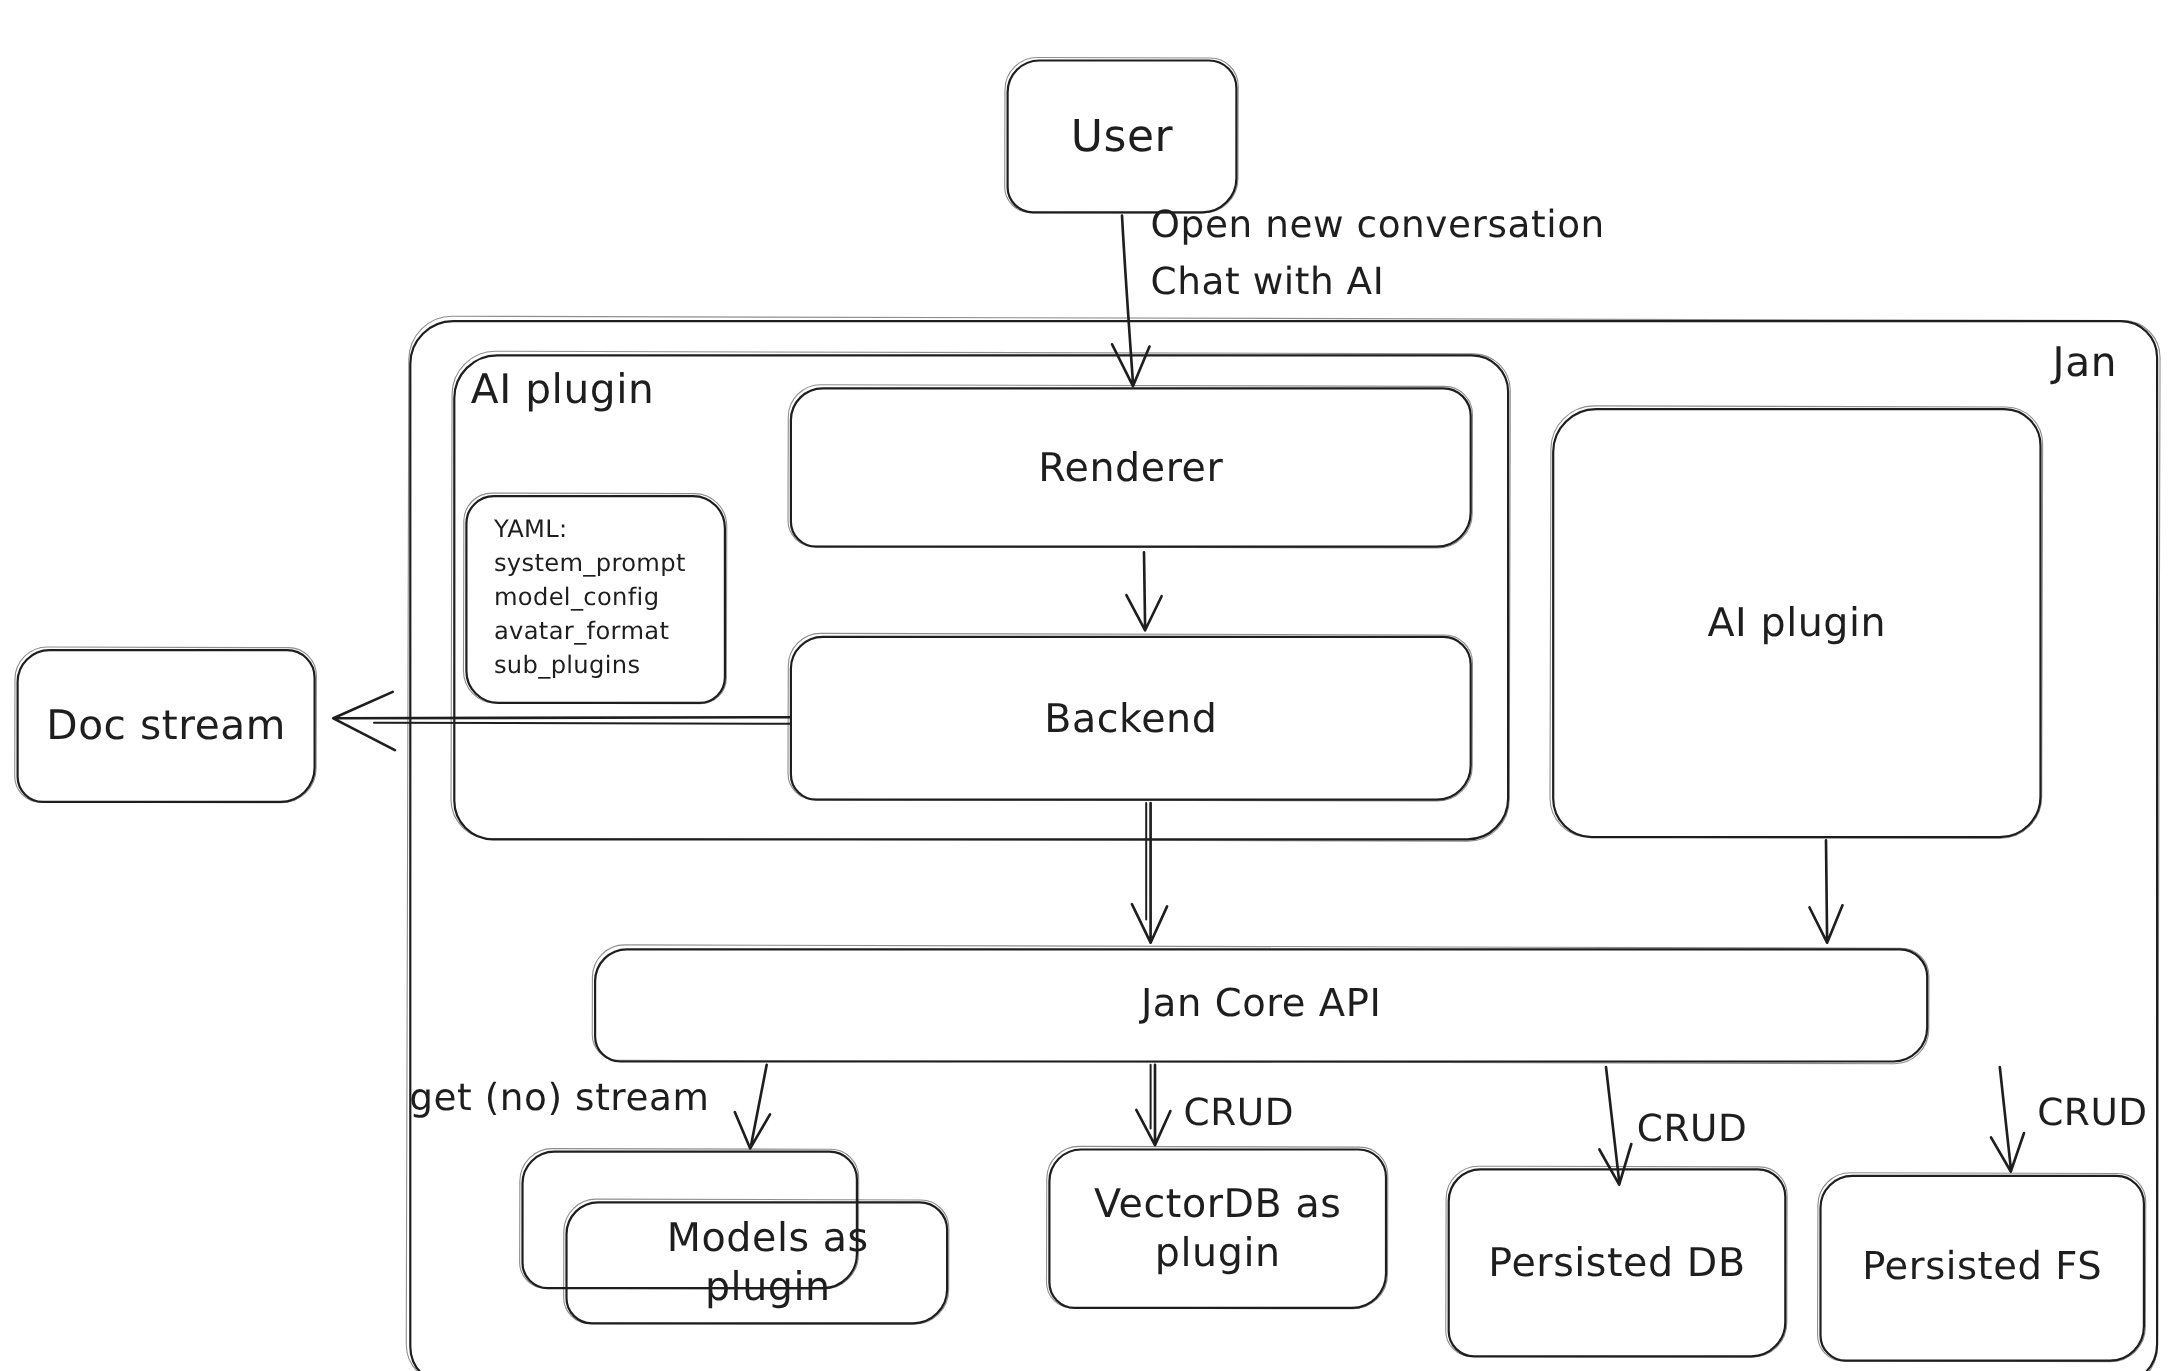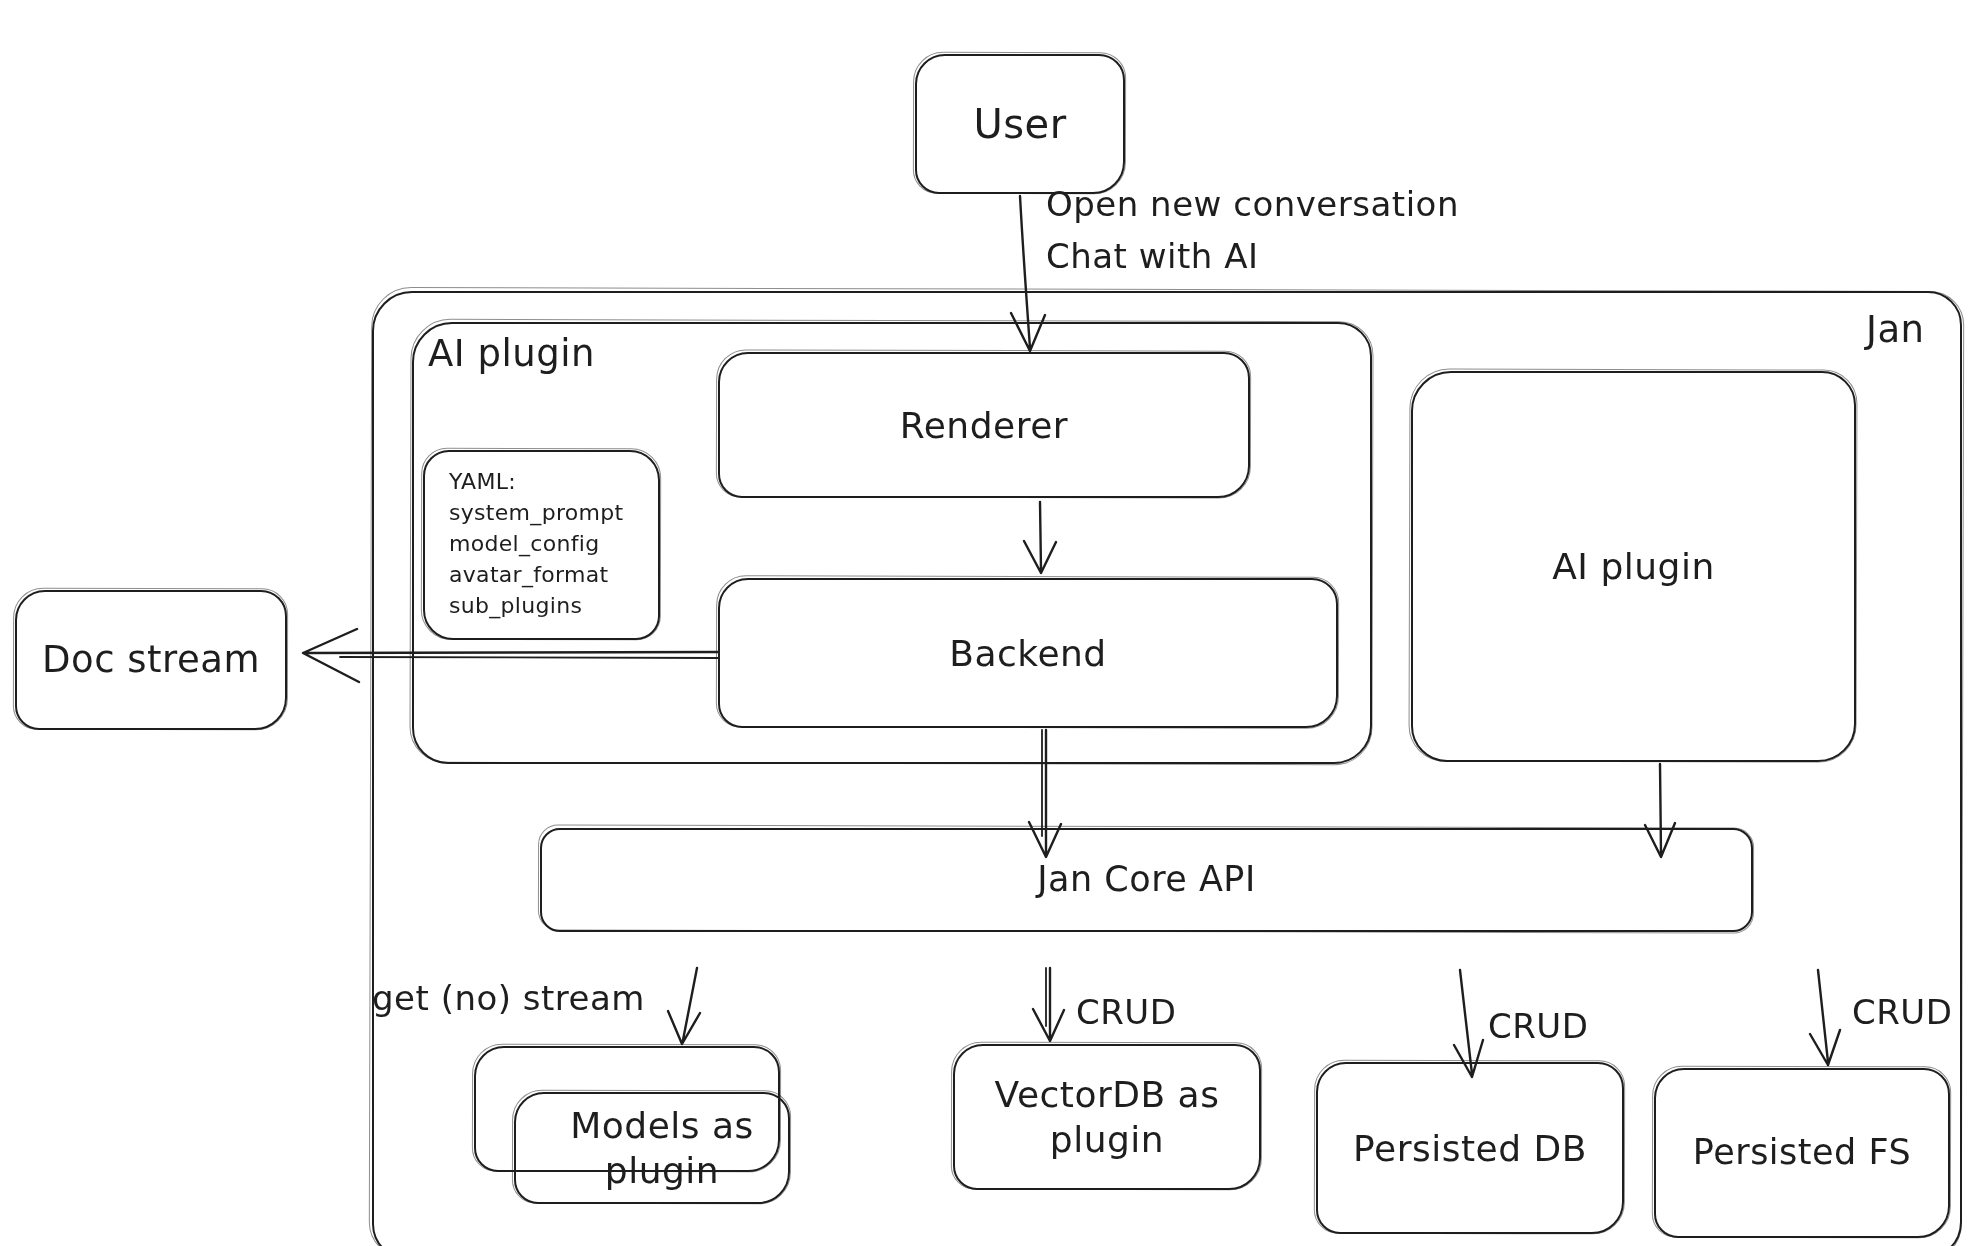--- a/index.html
+++ b/index.html
@@ -70,21 +70,21 @@
   <div class="box r1 label-center" style="left:915px;top:18px;width:210px;height:140px;font-size:40px;">
     <span>User</span>
   </div>
 
   <div class="box r2" style="left:372px;top:255px;width:1590px;height:969px;"></div>
   <div class="floating-label" style="left:1866px;top:272px;font-size:37px;">Jan</div>
 
   <div class="box r2" style="left:412px;top:286px;width:960px;height:442px;"></div>
   <div class="floating-label" style="left:428px;top:296px;font-size:37px;">AI plugin</div>
 
-  <div class="box r1 label-center" style="left:718px;top:316px;width:532px;height:146px;">
+  <div class="box r1 label-center" style="left:718px;top:316px;width:620px;height:146px;">
     <span>Renderer</span>
   </div>
 
   <div class="box r3" style="left:423px;top:414px;width:237px;height:190px;">
     <div class="yaml-text" style="left:24px;top:14px;">
       <div>YAML:</div>
       <div>system_prompt</div>
       <div>model_config</div>
       <div>avatar_format</div>
       <div>sub_plugins</div>
@@ -96,26 +96,26 @@
   </div>
 
   <div class="box r1 label-center" style="left:15px;top:554px;width:272px;height:140px;font-size:37px;">
     <span>Doc stream</span>
   </div>
 
   <div class="box r2 label-center" style="left:1411px;top:335px;width:445px;height:391px;">
     <span>AI plugin</span>
   </div>
 
-  <div class="box r1 label-center" style="left:540px;top:792px;width:1213px;height:104px;font-size:35px;border-radius:20px;">
+  <div class="box r1 label-center" style="left:540px;top:826px;width:1213px;height:104px;font-size:35px;">
     <span>Jan Core API</span>
   </div>
 
   <div class="box r1" style="left:474px;top:1010px;width:306px;height:126px;"></div>
-  <div class="box r1 label-center" style="left:514px;top:1056px;width:276px;height:112px;padding-left:20px;">
+  <div class="box r1 label-center" style="left:514px;top:1056px;width:348px;height:112px;padding-left:20px;">
     <span style="display:block;width:240px;">Models as plugin</span>
   </div>
 
   <div class="box r1 label-center" style="left:953px;top:1008px;width:308px;height:146px;">
     <span style="display:block;width:250px;">VectorDB as plugin</span>
   </div>
 
   <div class="box r1 label-center" style="left:1316px;top:1026px;width:308px;height:172px;">
     <span>Persisted DB</span>
   </div>

